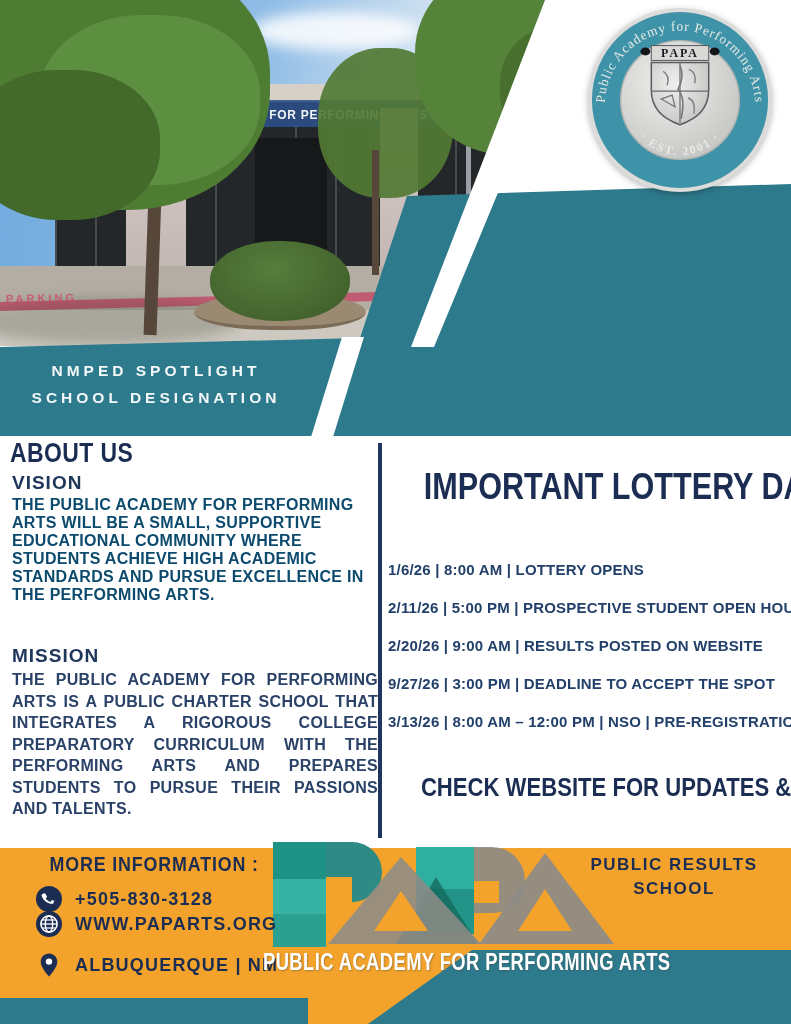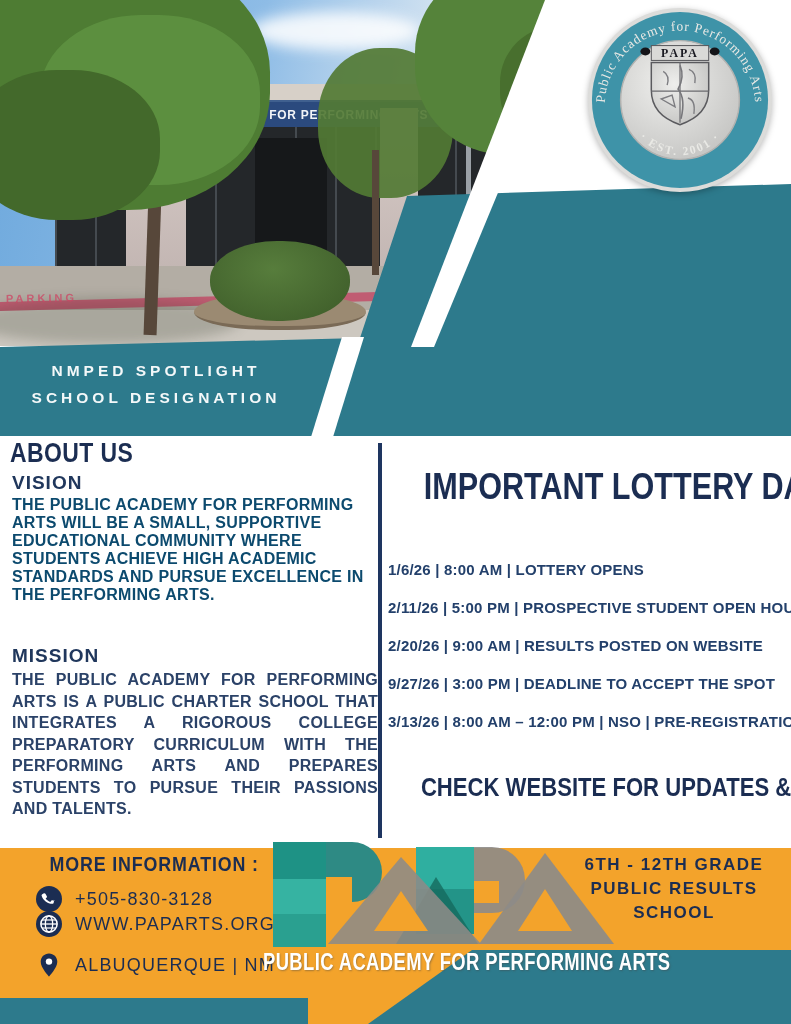--- a/index.html
+++ b/index.html
@@ -98,21 +98,21 @@
     letter-spacing:.5px; transform:scaleX(.8); transform-origin:0 50%; white-space:nowrap;
     text-shadow:1px 1px 2px rgba(70,70,70,.45); }
   .grade-block { left:560px; top:853px; width:228px; z-index:3; text-align:center; color:#1B2D52; }
   .grade-block div { font-size:17px; font-weight:800; letter-spacing:1.5px; line-height:24px; white-space:nowrap; }
   .contact-heading { left:28px; top:852px; width:252px; z-index:3; text-align:center;
     font-size:21px; font-weight:bold; color:#1B2D52; letter-spacing:1px; }
   .contact-row { z-index:3; display:flex; align-items:center; gap:13px; height:28px; }
   .row-phone { left:36px; top:885px; }
   .row-web   { left:36px; top:876px;margin-top:34px; }
   .row-loc   { left:36px; top:951px; }
-  .contact-row .lbl { font-size:18px; font-weight:400; color:#1B2D52; letter-spacing:1.2px; white-space:nowrap; }
+  .contact-row .lbl { font-size:18px; font-weight:700; color:#1B2D52; letter-spacing:1.2px; white-space:nowrap; }
 </style>
 </head>
 <body>
 
 <div class="page">
 
   <div class="abs photo">
     <div class="sky"></div>
     <div class="cloud c1"></div>
     <div class="cloud c2"></div>
@@ -222,21 +222,20 @@
     <rect x="208" y="42" width="25" height="22" fill="#F3A32B"></rect>
     <polygon points="170,38 212,105 130,105" fill="#15695C" fill-opacity="0.78"></polygon>
     <polygon points="135,18 215,105 62,105" fill="#8D8B88" fill-opacity="0.88"></polygon>
     <polygon points="135,52 162,92 108,92" fill="#F3A32B"></polygon>
     <polygon points="279,14 348,105 213,105" fill="#8D8B88" fill-opacity="0.92"></polygon>
     <polygon points="279,50 306,92 252,92" fill="#F3A32B"></polygon>
   </svg>
   <div class="abs papa-caption">PUBLIC ACADEMY FOR PERFORMING ARTS</div>
 
   <div class="abs grade-block">
-    <div>6TH - 12TH GRADE</div>
     <div>PUBLIC RESULTS</div>
     <div>SCHOOL</div>
   </div>
 
   <div class="abs contact-heading">
     <span class="h-cond-c">MORE INFORMATION :</span>
   </div>
   <div class="abs contact-row row-phone">
     <svg width="26" height="26" viewBox="0 0 24 24">
       <circle cx="12" cy="12" r="12" fill="#1B2D52"></circle>

